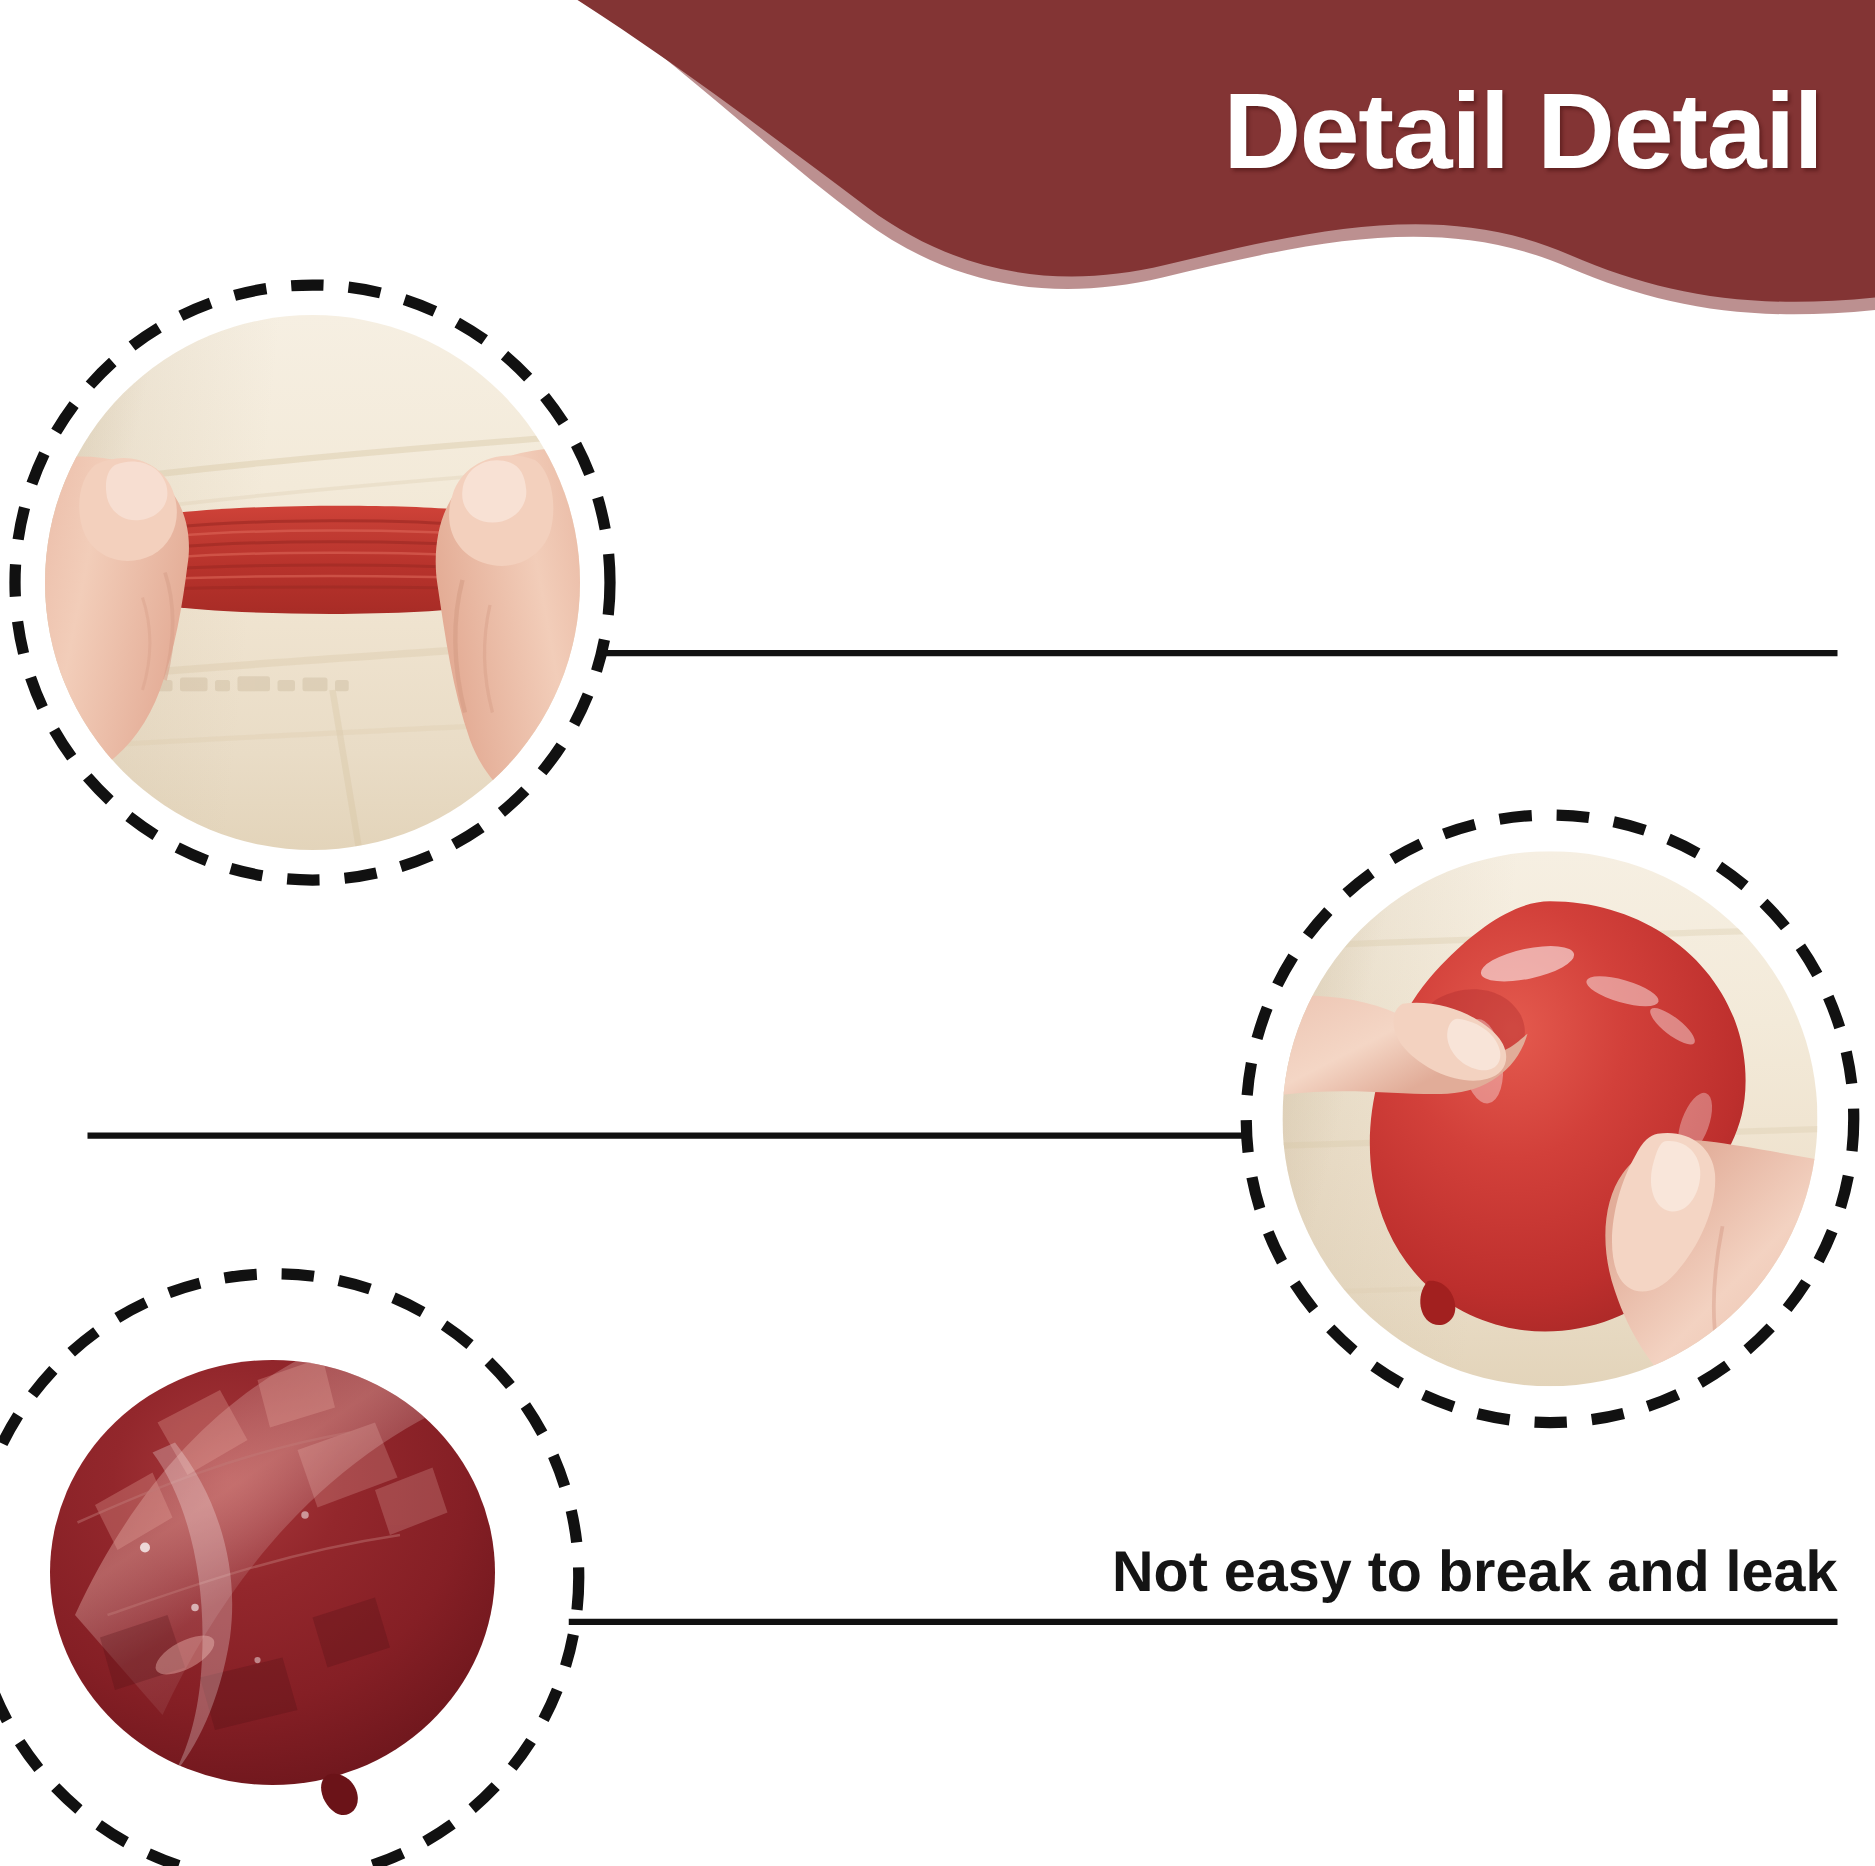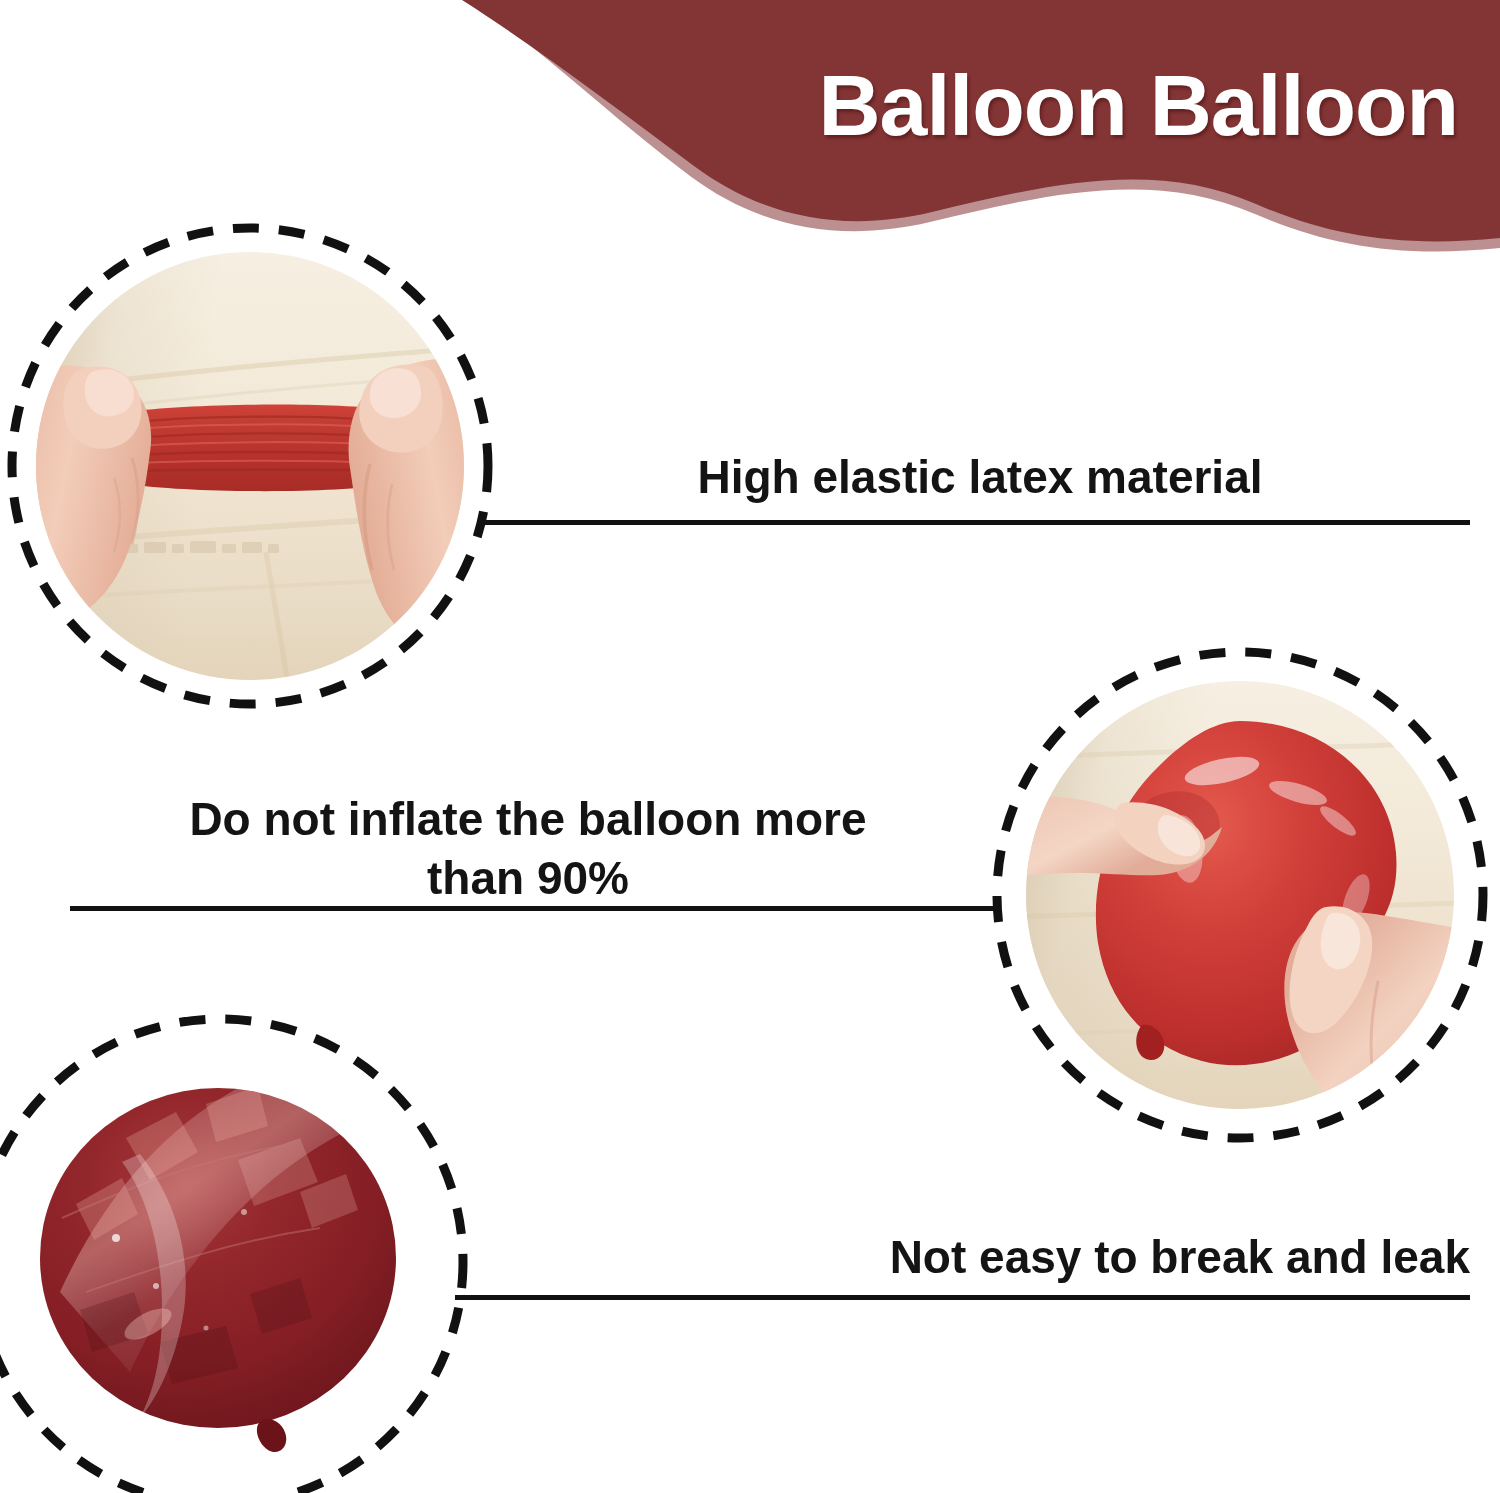--- a/index.html
+++ b/index.html
@@ -103,21 +103,21 @@
                C1150,168 1040,196 930,222
                C840,243 760,228 690,176
                C610,116 540,48 470,0 Z" fill="#b07c7c" opacity="0.85"></path>
 
       <path d="M462,0 L1500,0 L1500,238
                C1400,248 1330,236 1256,204
                C1152,158 1042,186 932,212
                C844,233 764,218 694,166
                C614,106 534,46 462,0 Z" fill="#833434"></path>
     </svg>
-    <div class="banner-title">Balloon Balloon</div>
+    <div class="banner-title">Detail Detail</div>
   </div>
 
   <div class="circle-node" style="left:6px; top:222px; width:488px; height:488px;">
     <svg class="dash-ring" width="488" height="488">
       <circle cx="244" cy="244" r="238" fill="none" stroke="#111111" stroke-width="9" stroke-dasharray="26 20" stroke-linecap="butt"></circle>
     </svg>
     <div class="photo-clip" style="left:30px; top:30px; width:428px; height:428px;">
       <div class="wood"></div>
       <svg class="wood-grain" viewBox="0 0 428 428" preserveAspectRatio="none">
         <path d="M-30,150 C90,126 230,108 470,86" stroke="#d8c8a8" stroke-width="5" fill="none" opacity=".8"></path>
@@ -198,21 +198,20 @@
 
         <path d="M372,118 C354,112 336,122 334,140 C332,154 342,166 358,166
                  C374,166 386,154 385,140 C384,128 380,121 372,118 Z" fill="#f8e1d4"></path>
         <path d="M334,212 C326,242 326,280 336,318" stroke="#d49a84" stroke-width="3.5" fill="none" opacity=".55"></path>
         <path d="M356,232 C350,258 350,288 358,318" stroke="#d49a84" stroke-width="2.6" fill="none" opacity=".4"></path>
       </svg>
     </div>
   </div>
 
   <div class="lead-line" style="left:478px; top:520px; width:992px;"></div>
-  <div class="caption c1">High elastic latex material</div>
 
   <div class="circle-node" style="left:990px; top:645px; width:500px; height:500px;">
     <svg class="dash-ring" width="500" height="500">
       <circle cx="250" cy="250" r="243" fill="none" stroke="#111111" stroke-width="9" stroke-dasharray="26 20" stroke-linecap="butt"></circle>
     </svg>
     <div class="photo-clip" style="left:36px; top:36px; width:428px; height:428px;">
       <div class="wood"></div>
       <svg class="wood-grain" viewBox="0 0 428 428" preserveAspectRatio="none">
         <path d="M-30,80 C100,72 260,66 470,58" stroke="#d8c8a8" stroke-width="5" fill="none" opacity=".6"></path>
         <path d="M-30,238 C100,232 260,226 470,218" stroke="#d5c3a0" stroke-width="5" fill="none" opacity=".45"></path>
@@ -289,22 +288,20 @@
                  C296,358 276,356 268,338 C258,314 266,272 282,244
                  C288,232 294,227 300,226 Z" fill="#f4d5c4"></path>
         <path d="M306,232 C324,230 336,244 334,262 C332,278 322,290 310,288
                  C298,286 292,270 296,252 C299,240 302,233 306,232 Z" fill="#f9e6da"></path>
         <path d="M352,300 C346,330 342,366 348,400" stroke="#d49a84" stroke-width="3" fill="none" opacity=".45"></path>
       </svg>
     </div>
   </div>
 
   <div class="lead-line" style="left:70px; top:906px; width:925px;"></div>
-  <div class="caption c2">Do not inflate the balloon more
-than 90%</div>
 
   <div class="circle-node" style="left:-30px; top:1012px; width:500px; height:500px;">
     <svg class="dash-ring" width="500" height="500">
       <circle cx="250" cy="250" r="243" fill="none" stroke="#111111" stroke-width="9" stroke-dasharray="26 20" stroke-linecap="butt"></circle>
     </svg>
     <div class="photo-clip" style="left:30px; top:30px; width:440px; height:440px;">
       <svg viewBox="0 0 440 440" style="position:absolute;left:0;top:0;width:100%;height:100%;">
         <defs>
           <radialGradient id="ball3" cx="0.40" cy="0.28" r="0.86">
             <stop offset="0%" stop-color="#a8393c"></stop>

